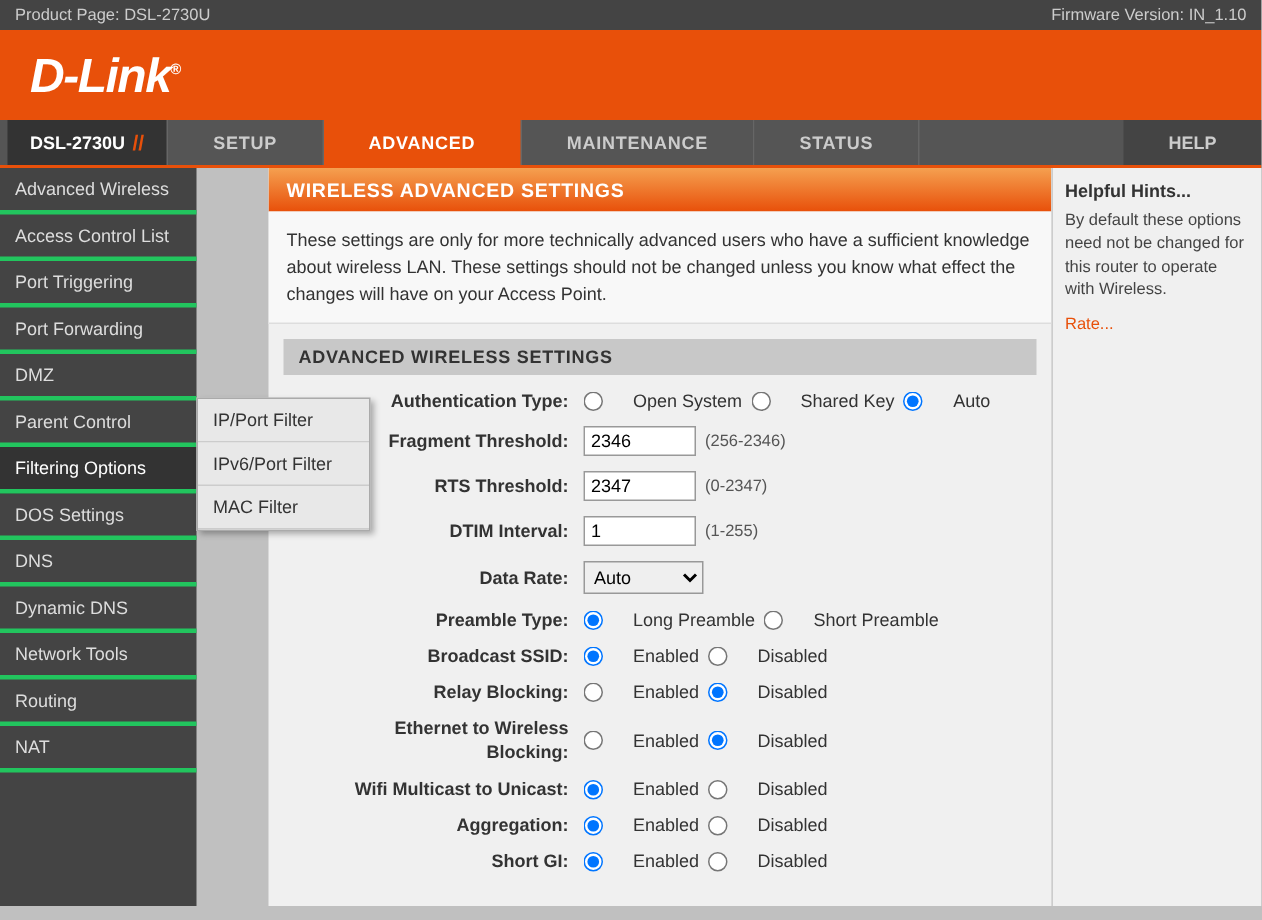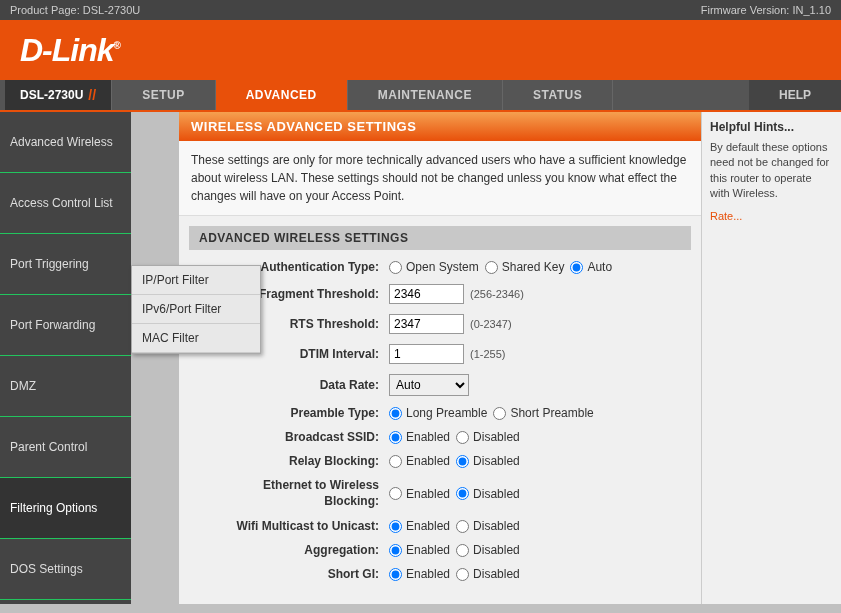--- a/index.html
+++ b/index.html
@@ -93,39 +93,39 @@
     
     #sidebar {
       width: 131px;
       background: #444;
       flex-shrink: 0;
       overflow: visible;
       position: relative;
       z-index: 10;
     }
     .sidebar-item {
-      padding: 23px 10px;
+      padding: 7px 10px;
       color: #ddd;
       font-size: 12px;
       cursor: pointer;
-      border-bottom: 1px solid #22c55e;
+      border-bottom: 3px solid #22c55e;
     }
     .sidebar-item.highlighted {
       background: #333;
       color: white;
     }
 
     
     #filtering-dropdown {
       position: absolute;
       left: 131px;
       top: 153px;
       background: #e8e8e8;
       border: 1px solid #aaa;
-      width: 130px;
+      width: 116px;
       z-index: 100;
       box-shadow: 2px 2px 4px rgba(0,0,0,0.3);
     }
     .dropdown-item {
       padding: 7px 10px;
       color: #333;
       font-size: 12px;
       cursor: pointer;
       border-bottom: 1px solid #ccc;
       background: #e8e8e8;
@@ -199,21 +199,21 @@
       font-size: 12px;
       width: 75px;
     }
     .form-hint {
       color: #555;
       font-size: 11px;
     }
     .radio-group {
       display: flex;
       align-items: center;
-      gap: 4px;
+      gap: 20px;
       font-size: 12px;
       color: #333;
     }
     .radio-group input[type="radio"] {
       margin: 0;
     }
     select.form-select {
       border: 1px solid #999;
       padding: 2px;
       font-size: 12px;

